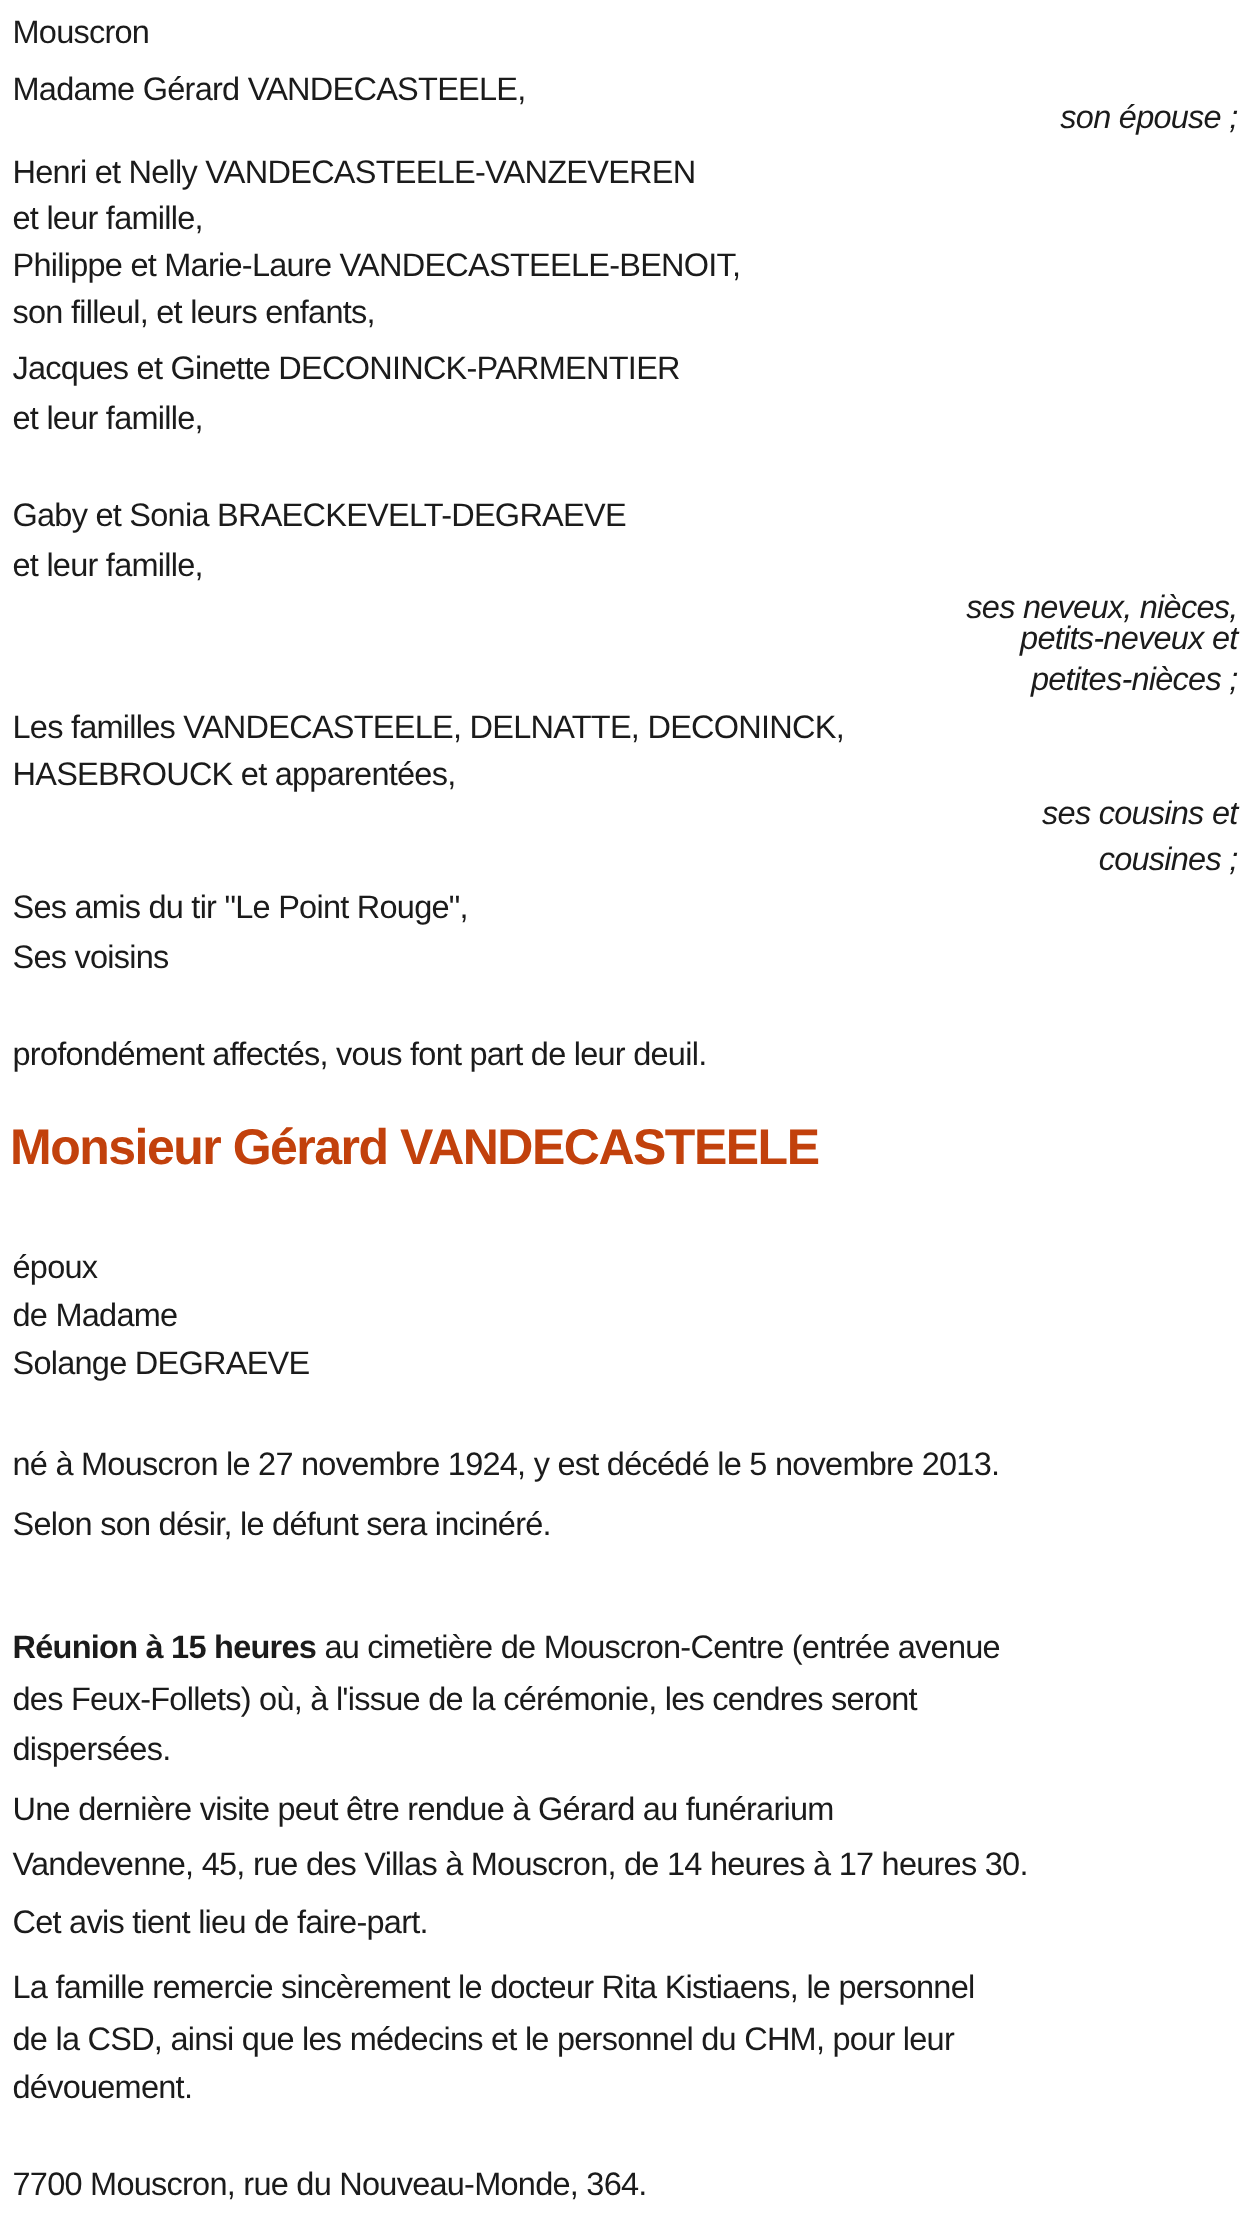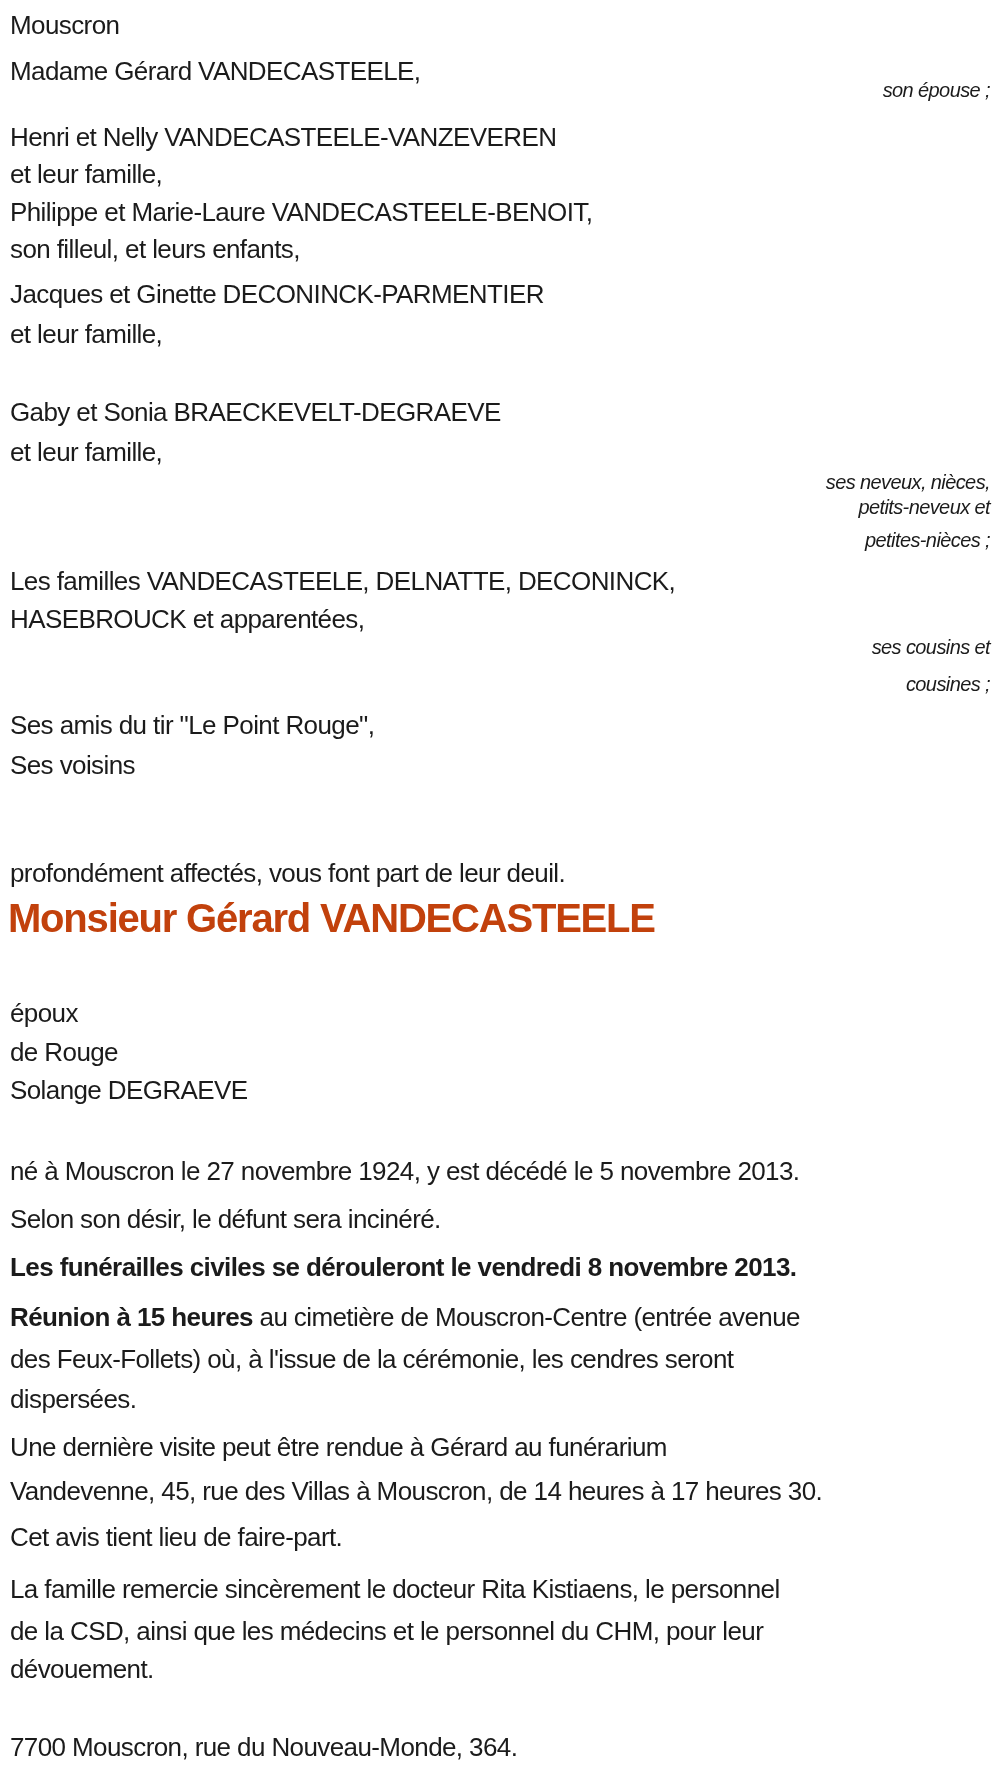--- a/index.html
+++ b/index.html
@@ -17,21 +17,21 @@
     white-space: nowrap;
     line-height: 1;
   }
   .ln {
     left: 10px;
     font-size: 26px;
     letter-spacing: -0.6px;
   }
   .rt {
     right: 10px;
-    font-size: 20px;
+    font-size: 26px;
     font-style: italic;
     letter-spacing: -0.6px;
     text-align: right;
   }
   .b { font-weight: bold; }
   .h1 {
     left: 8px;
     font-size: 40px;
     font-weight: bold;
     letter-spacing: -1.2px;
@@ -63,32 +63,31 @@
 
   <div class="ln" style="top:568px">Les familles VANDECASTEELE, DELNATTE, DECONINCK,</div>
   <div class="ln" style="top:606px">HASEBROUCK et apparentées,</div>
 
   <div class="rt" style="top:637px">ses cousins et</div>
   <div class="rt" style="top:674px">cousines ;</div>
 
   <div class="ln" style="top:712px">Ses amis du tir "Le Point Rouge",</div>
   <div class="ln" style="top:752px">Ses voisins</div>
 
-  <div class="ln" style="top:860px">profondément affectés, vous font part de leur deuil.</div>
+  <div class="ln" style="top:830px">profondément affectés, vous font part de leur deuil.</div>
 
   <div class="h1" style="top:898px">Monsieur Gérard VANDECASTEELE</div>
 
   <div class="ln" style="top:1000px">époux</div>
-  <div class="ln" style="top:1039px">de Rouge</div>
+  <div class="ln" style="top:1039px">de Madame</div>
   <div class="ln" style="top:1077px">Solange DEGRAEVE</div>
 
   <div class="ln" style="top:1158px">né à Mouscron le 27 novembre 1924, y est décédé le 5 novembre 2013.</div>
   <div class="ln" style="top:1206px">Selon son désir, le défunt sera incinéré.</div>
 
-  <div class="ln b" style="top:1254px">Les funérailles civiles se dérouleront le vendredi 8 novembre 2013.</div>
 
   <div class="ln" style="top:1304px"><span class="b">Réunion à 15 heures</span><span> au cimetière de Mouscron-Centre (entrée avenue</span></div>
   <div class="ln" style="top:1346px">des Feux-Follets) où, à l'issue de la cérémonie, les cendres seront</div>
   <div class="ln" style="top:1386px">dispersées.</div>
 
   <div class="ln" style="top:1434px">Une dernière visite peut être rendue à Gérard au funérarium</div>
   <div class="ln" style="top:1478px">Vandevenne, 45, rue des Villas à Mouscron, de 14 heures à 17 heures 30.</div>
 
   <div class="ln" style="top:1524px">Cet avis tient lieu de faire-part.</div>
 

